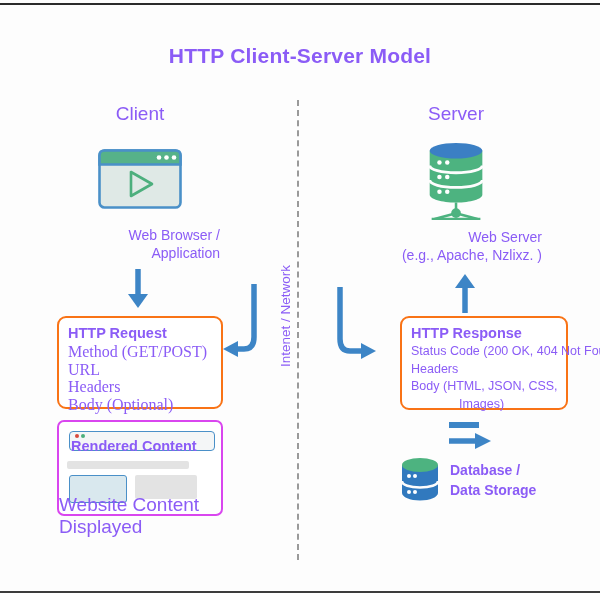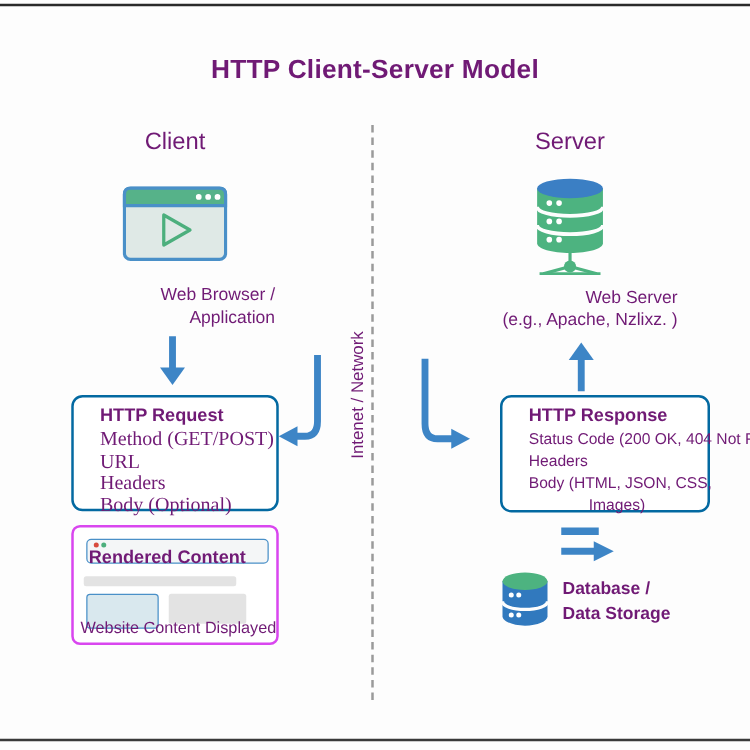--- a/index.html
+++ b/index.html
@@ -1,36 +1,36 @@
 <!DOCTYPE html>
 <html><head>
 <meta charset="utf-8">
 <style>
   html,body{margin:0;padding:0;background:#ffffff;}
   #canvas{
     position:relative;width:600px;height:600px;background:#fdfdfd;
-    font-family:"Liberation Sans",sans-serif;color:#701a75;overflow:hidden;
+    font-family:"Liberation Sans",sans-serif;color:#8b5cf6;overflow:hidden;
   }
   .abs{position:absolute;}
   .edge-line{left:0;width:600px;height:2px;background:#2a2a2a;}
   .title{left:0;top:44px;width:600px;text-align:center;font-size:21px;font-weight:bold;letter-spacing:.2px;}
   .col-heading{width:160px;text-align:center;font-size:19px;font-weight:normal;}
   .caption{text-align:right;font-size:14px;line-height:18px;}
-  .node-box{background:#ffffff;border:2px solid #0369a1;border-radius:9px;box-sizing:border-box;padding:6px 21px;}
+  .node-box{background:#ffffff;border:2px solid #f97316;border-radius:9px;box-sizing:border-box;padding:6px 9px;}
   .node-box .box-title{font-size:14.5px;font-weight:bold;line-height:19px;}
   .box-line{font-size:16px;line-height:17.5px;white-space:nowrap;font-family:Liberation Serif, serif;}
   .resp-line{font-size:12.5px;line-height:17.5px;white-space:nowrap;}
   .indent{padding-left:48px;}
   .rendered-box{background:#ffffff;border:2px solid #d946ef;border-radius:7px;box-sizing:border-box;}
   .addr-bar{left:10px;top:9px;width:146px;height:20px;border:1.5px solid #4a90c8;border-radius:4px;background:#f4f6f7;box-sizing:border-box;}
   .dot{width:4px;height:4px;border-radius:50%;}
   .rc-title{left:12px;top:16px;font-size:14.5px;font-weight:bold;white-space:nowrap;background:transparent;}
   .gray-bar{background:#e3e3e3;border-radius:2px;}
   .blue-pane{background:#d9e8ee;border:1.5px solid #4a90c8;border-radius:3px;box-sizing:border-box;}
-  .rc-caption{left:0;top:72px;width:100%;text-align:right;font-size:13px;}
+  .rc-caption{left:0;top:72px;width:100%;text-align:left;font-size:19px;}
   .dashed-divider{left:297px;top:100px;height:460px;width:0;border-left:2px dashed #9a9a9a;}
   .net-label{left:225px;top:308px;width:122px;height:16px;text-align:center;font-size:13.5px;font-weight:500;
     transform:rotate(-90deg);transform-origin:center center;white-space:nowrap;}
   .two-line{line-height:20px;font-size:14px;font-weight:bold;}
 </style>
 </head>
 <body>
 
 <div id="canvas">
 

